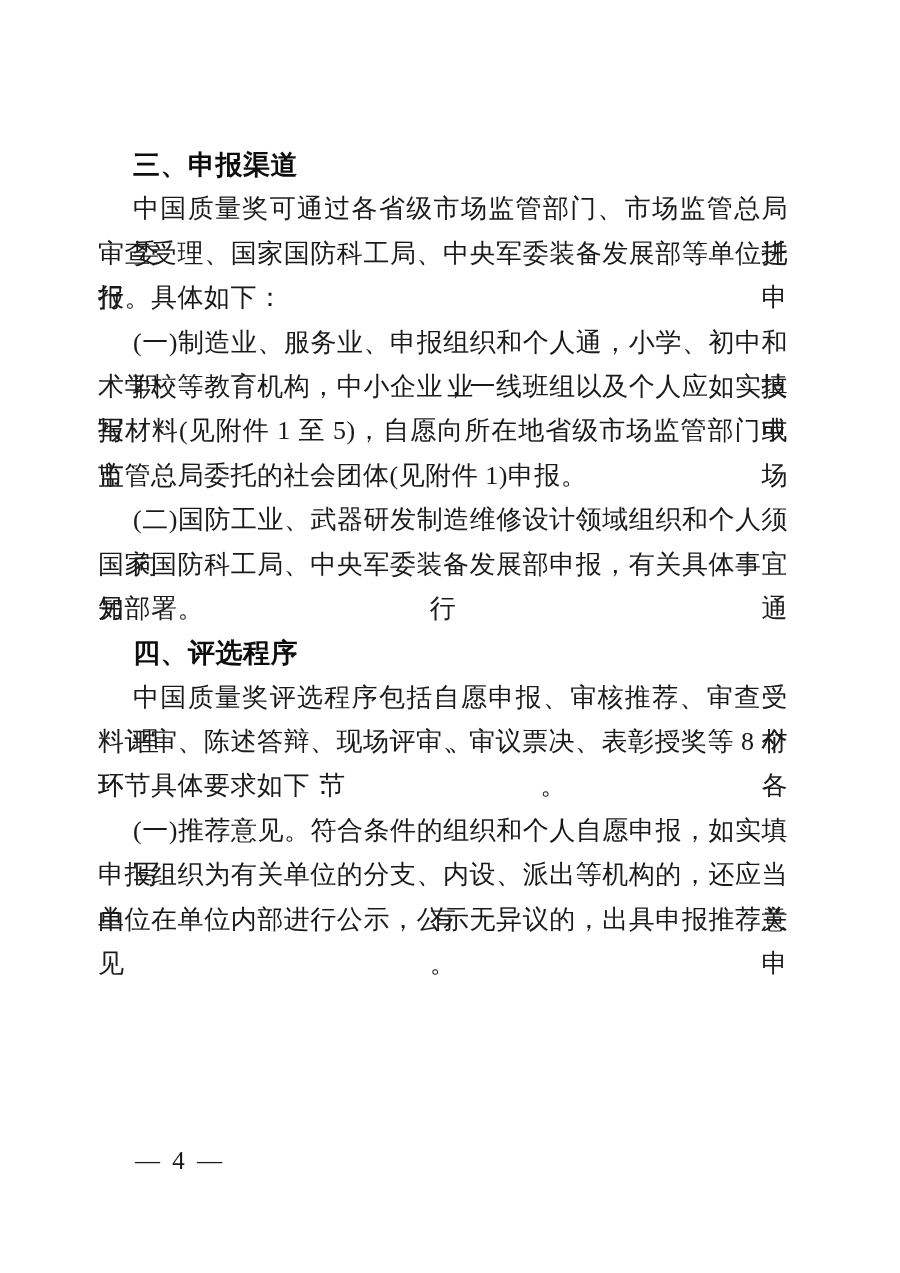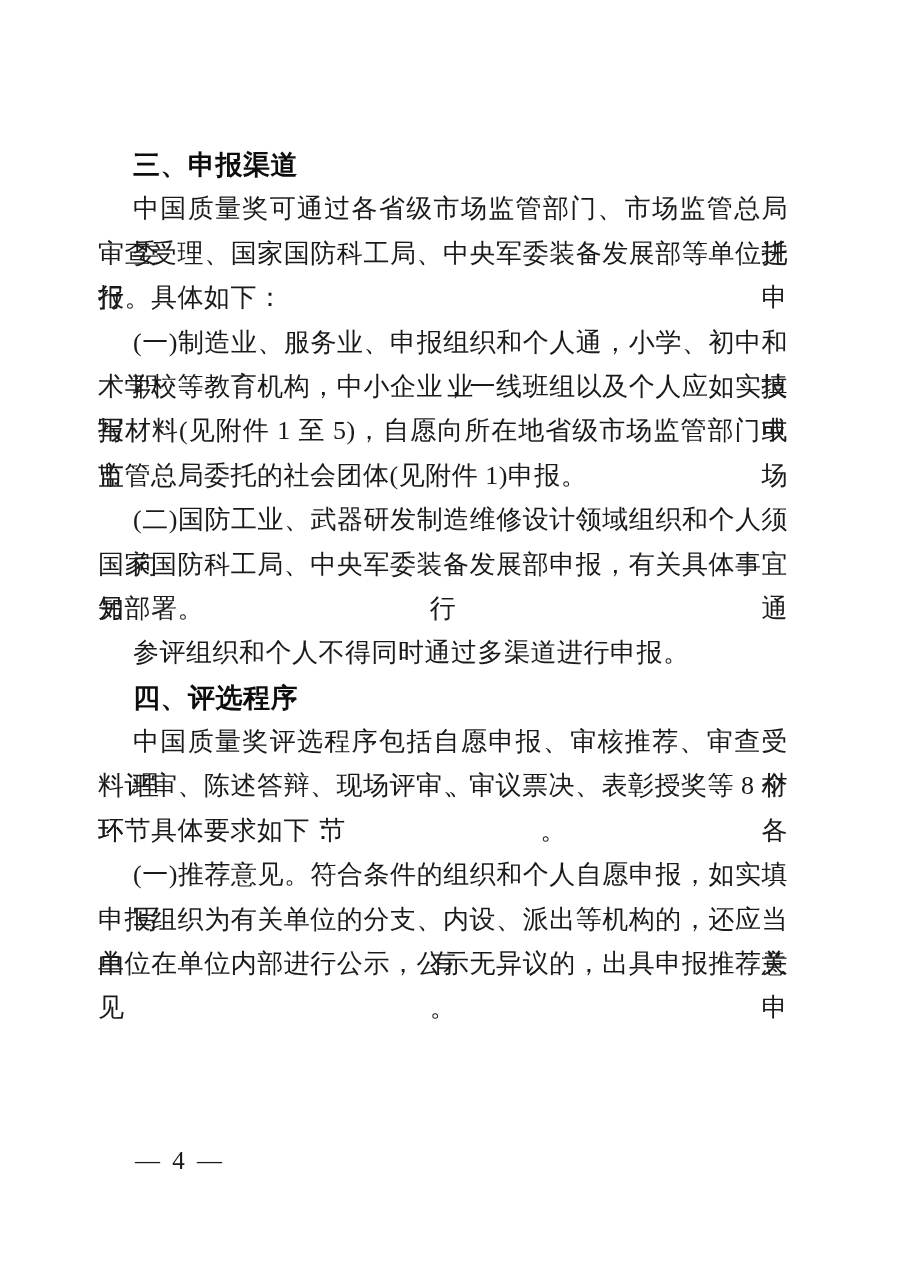--- a/index.html
+++ b/index.html
@@ -63,21 +63,20 @@
       <div class="line full indent">中国质量奖可通过各省级市场监管部门、市场监管总局委托</div>
       <div class="line full">审查受理、国家国防科工局、中央军委装备发展部等单位进行申</div>
       <div class="line end">报。具体如下：</div>
       <div class="line full indent">(一)制造业、服务业、申报组织和个人通，小学、初中和职业技</div>
       <div class="line full">术学校等教育机构，中小企业，一线班组以及个人应如实填写申</div>
       <div class="line full">报材料(见附件 1 至 5)，自愿向所在地省级市场监管部门或市场</div>
       <div class="line end">监管总局委托的社会团体(见附件 1)申报。</div>
       <div class="line full indent">(二)国防工业、武器研发制造维修设计领域组织和个人须向</div>
       <div class="line full">国家国防科工局、中央军委装备发展部申报，有关具体事宜另行通</div>
       <div class="line end">知部署。</div>
-      <div class="line end indent">参评组织和个人不得同时通过多渠道进行申报。</div>
       <div class="line heading indent">四、评选程序</div>
       <div class="line full indent">中国质量奖评选程序包括自愿申报、审核推荐、审查受理、材</div>
       <div class="line full">料评审、陈述答辩、现场评审、审议票决、表彰授奖等 8 个环节。各</div>
       <div class="line end">环节具体要求如下：</div>
       <div class="line full indent">(一)推荐意见。符合条件的组织和个人自愿申报，如实填写</div>
       <div class="line full">申报组织为有关单位的分支、内设、派出等机构的，还应当由有关</div>
       <div class="line full">单位在单位内部进行公示，公示无异议的，出具申报推荐意见。申</div>
     </div>
   <div class="page-number">— 4 —</div>
 </div>

